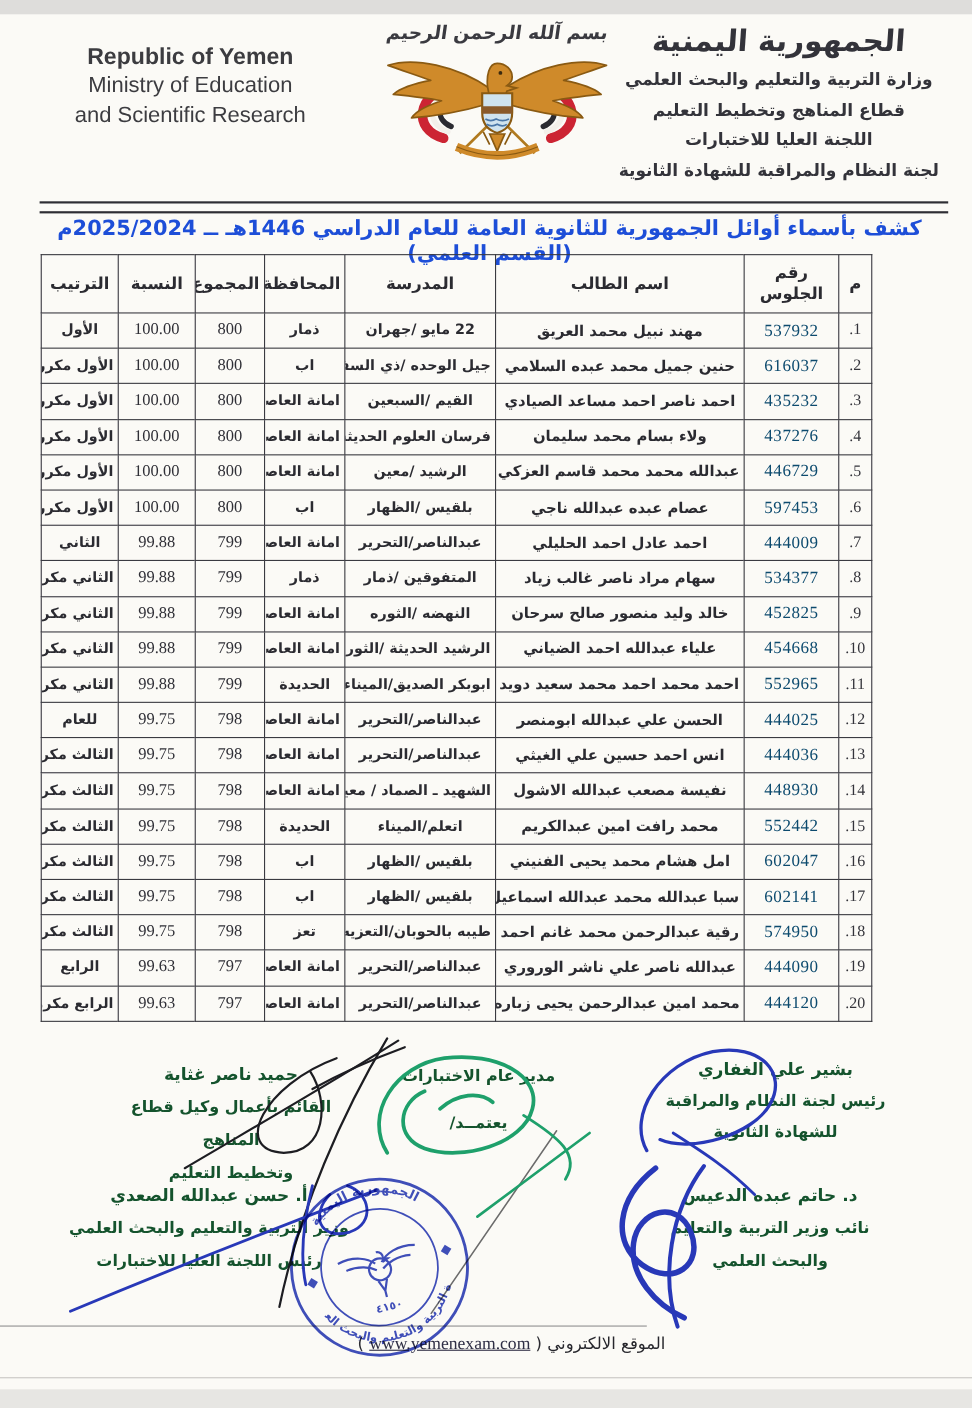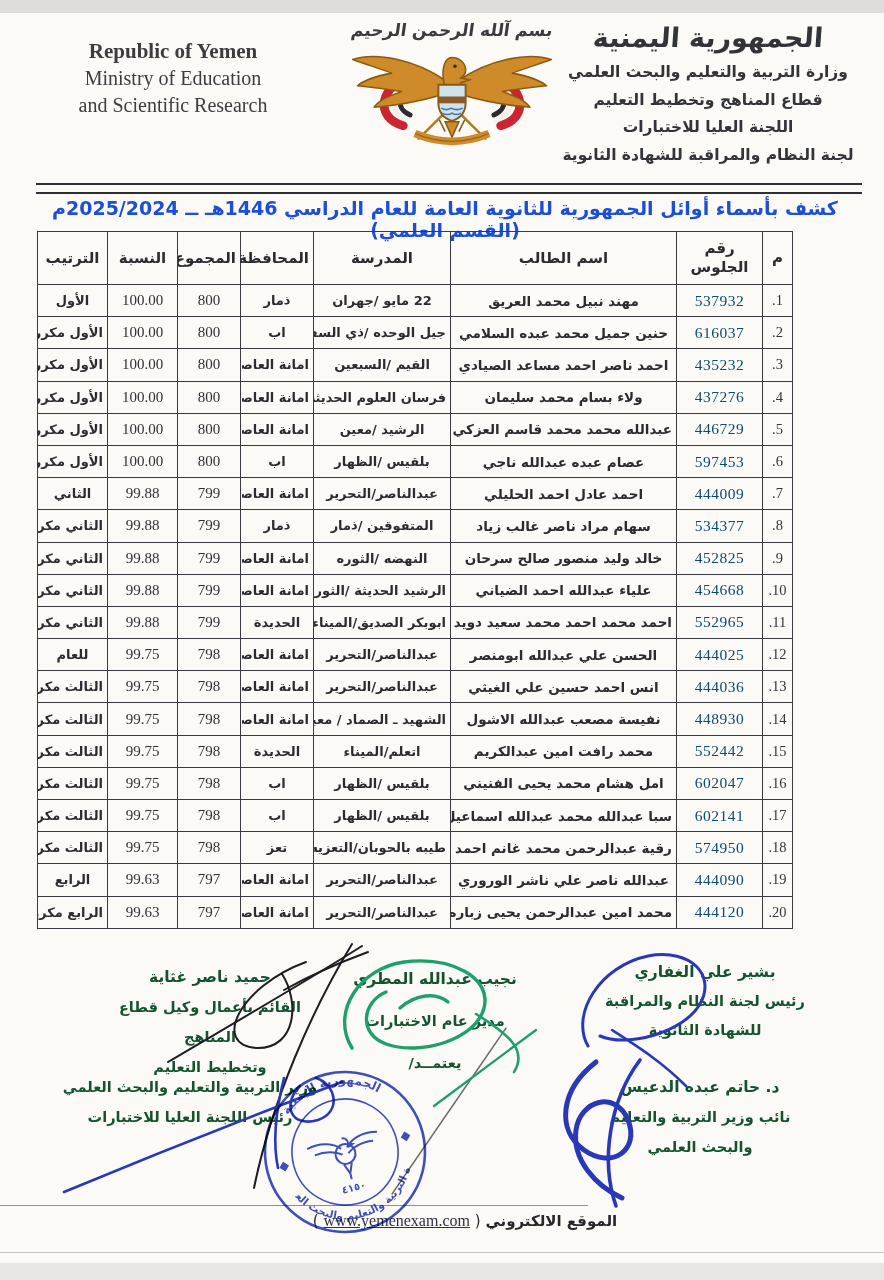--- a/index.html
+++ b/index.html
@@ -3,21 +3,21 @@
 <meta charset="utf-8">
 <style>
   html,body{margin:0;padding:0;background:#9e9e9e;}
   .page{position:relative;width:884px;height:1280px;margin:0 auto;background:#fbfaf6;
         font-family:"DejaVu Sans",sans-serif;color:#2b2b31;overflow:hidden;}
   .scan-strip-top{position:absolute;left:0;top:0;width:884px;height:13px;background:#dedddb;}
   .scan-strip-bottom{position:absolute;left:0;top:1263px;width:884px;height:17px;background:#e7e6e3;}
 
   
   .hdr-en{position:absolute;left:48px;top:38px;width:250px;text-align:center;
-          font-family:Liberation Serif, serif;color:#3c3c40;line-height:27px;font-size:20px;}
+          font-family:Liberation Sans, sans-serif;color:#3c3c40;line-height:27px;font-size:20px;}
   .hdr-en .l1{font-weight:700;font-size:21px;}
   .emblem-wrap{position:absolute;left:338px;top:20px;width:228px;text-align:center;}
   .hdr-ar{position:absolute;left:552px;top:22px;width:312px;text-align:center;direction:rtl;color:#33333a;}
   .hdr-ar .country{font-size:27px;font-weight:700;letter-spacing:1px;margin-bottom:6px;
                    transform:skewX(-4deg);}
   .hdr-ar .line{font-size:15.5px;font-weight:700;line-height:27.5px;}
 
   .double-rule{position:absolute;left:36px;top:183px;width:826px;height:7px;
                border-top:2.6px solid #2e2e34;border-bottom:2.2px solid #2e2e34;}
 
@@ -48,21 +48,21 @@
   .sig .r1,.sig .r2{font-size:14.5px;}
   .sig-ghafari{left:585px;top:958px;width:240px;line-height:29px;}
   .sig-matari{left:330px;top:958px;width:210px;line-height:42px;}
   .sig-ghathaya{left:95px;top:962px;width:230px;line-height:30px;}
   .sig-daais{left:575px;top:1072px;width:250px;line-height:30px;}
   .sig-saadi{left:55px;top:1072px;width:270px;line-height:30px;}
 
   .footer-line1{position:absolute;left:0;top:1205px;width:588px;border-top:1.4px solid #8f8f8f;}
   .footer-line2{position:absolute;left:0;top:1252px;width:884px;border-top:1.2px solid #c7c6c2;}
   .site{position:absolute;left:230px;top:1212px;width:470px;direction:rtl;text-align:center;font-size:15px;}
-  .site .lbl{font-weight:700;color:#26262c;}
+  .site .lbl{font-weight:400;color:#26262c;}
   .site .url{direction:ltr;unicode-bidi:isolate;font-family:"Liberation Serif",serif;font-size:16px;
              color:#2e2e44;text-decoration:underline;}
   .overlay{position:absolute;left:0;top:0;width:884px;height:1280px;pointer-events:none;}
   .bismillah{font-size:17px;font-weight:700;color:#3a3a40;transform:skewX(-8deg);letter-spacing:0;}
 </style>
 </head>
 <body>
 
 <div class="page">
   <div class="scan-strip-top"></div>
@@ -365,35 +365,35 @@
     </tr>
   </tbody>
   </table>
 
   <div class="sig sig-ghafari">
     <div class="nm">بشير علي الغفاري</div>
     <div class="r1">رئيس لجنة النظام والمراقبة</div>
     <div class="r2">للشهادة الثانوية</div>
   </div>
   <div class="sig sig-matari">
-    <div class="nm">نجيب عبدالله المطري</div>
     <div class="r1">مدير عام الاختبارات</div>
     <div class="r2">يعتمــد/</div>
   </div>
   <div class="sig sig-ghathaya">
     <div class="nm">حميد ناصر غثاية</div>
     <div class="r1">القائم بأعمال وكيل قطاع المناهج</div>
     <div class="r2">وتخطيط التعليم</div>
   </div>
   <div class="sig sig-daais">
     <div class="nm">د. حاتم عبده الدعيس</div>
     <div class="r1">نائب وزير التربية والتعليم</div>
     <div class="r2">والبحث العلمي</div>
   </div>
   <div class="sig sig-saadi">
+    <div class="nm">أ. حسن عبدالله الصعدي</div>
     <div class="r1">وزير التربية والتعليم والبحث العلمي</div>
     <div class="r2">رئيس اللجنة العليا للاختبارات</div>
   </div>
 
   <div class="footer-line1"></div>
   <div class="footer-line2"></div>
   <div class="site">
     <span class="lbl">الموقع الالكتروني</span>
     <span>(</span>
     <span class="url">www.yemenexam.com</span>

